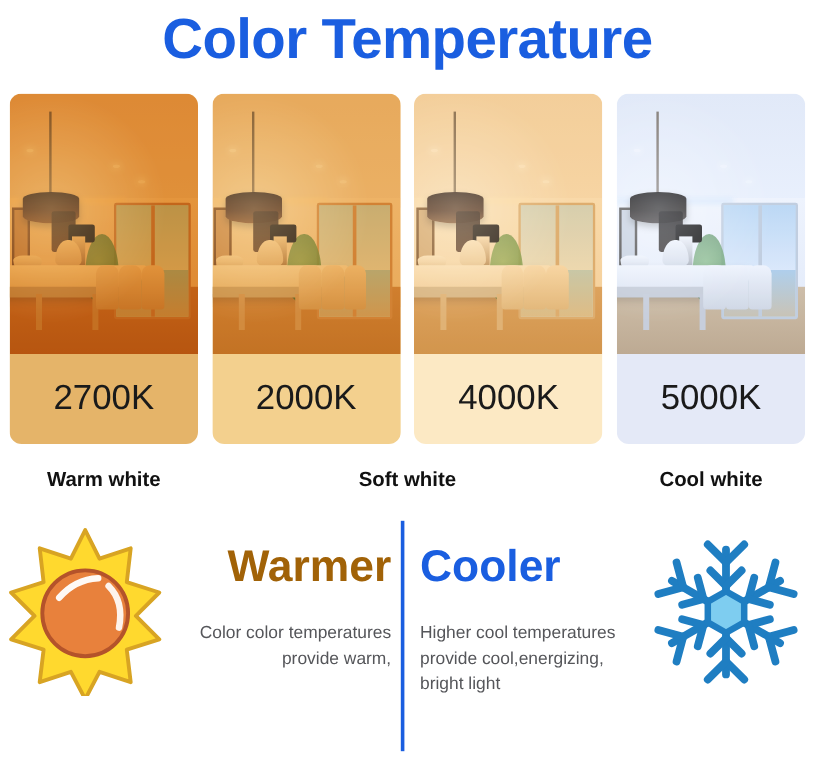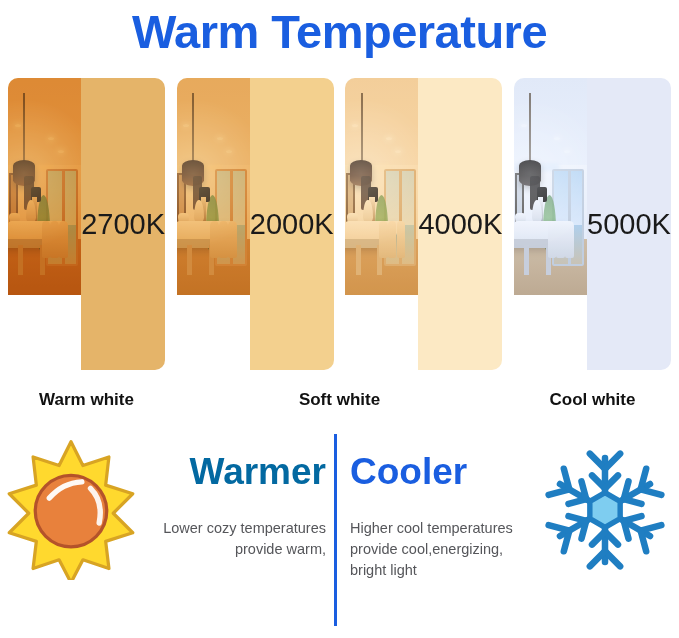--- a/index.html
+++ b/index.html
@@ -42,21 +42,21 @@
     display: flex;
     justify-content: space-between;
   }
   .card {
     width: 157px;
     height: 292px;
     border-radius: 10px;
     overflow: hidden;
     position: relative;
     display: flex;
-    flex-direction: row;
+    flex-direction: column;
   }
   .card-photo {
     position: relative;
     width: 100%;
     height: 217px;
     overflow: hidden;
   }
   .card-footer {
     flex: 1 1 auto;
     display: flex;
@@ -217,41 +217,41 @@
 
   .word {
     position: absolute;
     top: 22px;
     font-family: "Liberation Sans", sans-serif;
     font-size: 37px;
     font-weight: bold;
     line-height: 44px;
     white-space: nowrap;
   }
-  .half.left .word  { right: 8px; text-align: right; color: #0369a1; }
+  .half.left .word  { right: 8px; text-align: right; color: #a16207; }
   .half.right .word { left: 6px;  text-align: left;  color: #1a5ee0; }
 
   .desc {
     position: absolute;
     top: 90px;
     width: 200px;
     font-family: "Liberation Sans", sans-serif;
     font-size: 14.5px;
     font-weight: normal;
     color: #55565a;
     line-height: 21px;
   }
   .half.left .desc  { right: 8px; text-align: right; }
   .half.right .desc { left: 6px;  text-align: left; }
   .desc div { white-space: nowrap; }
 </style>
 </head>
 <body>
 
-<div class="title">Warm Temperature</div>
+<div class="title">Color Temperature</div>
 
 <div class="cards">
 
   <div class="card">
     <div class="card-photo">
       <div class="scene">
         <div class="s-ceiling" style="background:linear-gradient(180deg,#f3d9b6 0%,#f7e3c5 100%)"></div>
         <div class="s-backwall" style="background:linear-gradient(180deg,#fbead0 0%,#f4d7ae 100%)"></div>
         <div class="s-floor" style="background:linear-gradient(180deg,#d79a4b 0%,#c98636 100%)"></div>
         <div class="s-cove" style="background:#ffe9b8"></div>
@@ -424,21 +424,21 @@
     <div class="icon-wrap">
       <svg viewBox="0 0 120 120" xmlns="http://www.w3.org/2000/svg">
         <polygon points="60,4 71,26 95,18 92,44 117,52 99,70 117,88 92,96 95,121 71,113 60,134 49,113 25,121 28,96 3,88 21,70 3,52 28,44 25,18 49,26" fill="#ffd92e" stroke="#d8a423" stroke-width="3" stroke-linejoin="round" transform="translate(0,-7)"></polygon>
         <circle cx="60" cy="61" r="33" fill="#e8813c" stroke="#b4532a" stroke-width="3"></circle>
         <path d="M40 49 Q52 35 70 34" fill="none" stroke="#ffffff" stroke-width="5" stroke-linecap="round" opacity="0.95"></path>
         <path d="M78 40 Q90 52 86 72" fill="none" stroke="#ffffff" stroke-width="5" stroke-linecap="round" opacity="0.9"></path>
       </svg>
     </div>
     <div class="word">Warmer</div>
     <div class="desc">
-      <div>Lower cozy temperatures</div>
+      <div>Color color temperatures</div>
       <div>provide warm,</div>
     </div>
   </div>
 
   <div class="half right">
     <div class="icon-wrap">
       <svg viewBox="0 0 120 120" xmlns="http://www.w3.org/2000/svg">
         <g stroke="#1f7ec2" stroke-width="6" stroke-linecap="round" stroke-linejoin="round" fill="#a8dcf5">
           <g id="arm-grp">
             <path d="M60 12 L60 60" fill="none"></path>

